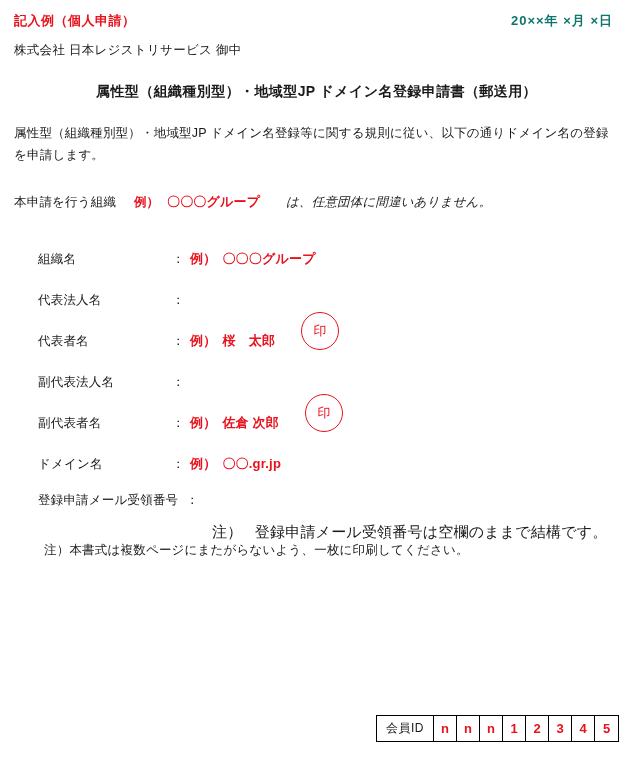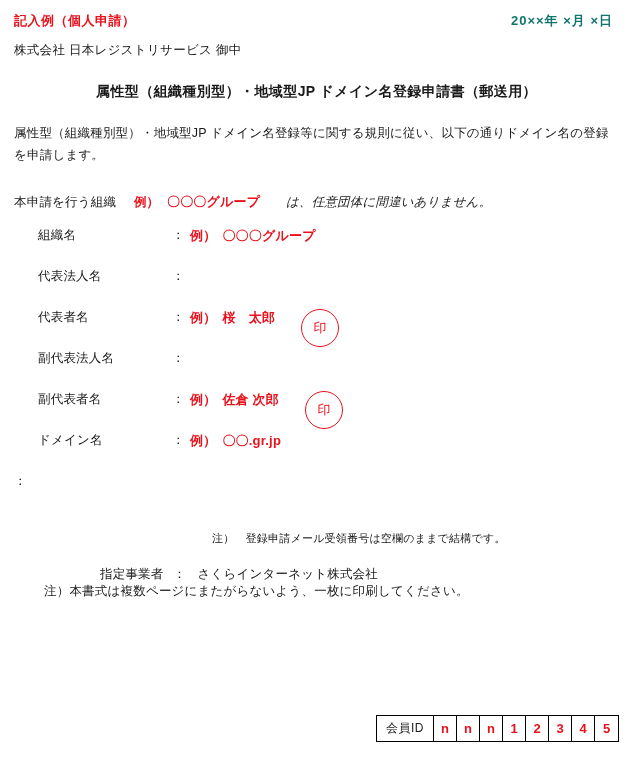--- a/index.html
+++ b/index.html
@@ -74,21 +74,21 @@
   .statement .ex {
     color: #e8111c;
     font-weight: bold;
   }
 
   .fields {
     margin-top: 16px;
   }
   .field {
     display: flex;
-    align-items: flex-start;
+    align-items: flex-end;
     height: 41px;
     font-size: 12.5px;
     letter-spacing: 0.2px;
   }
   .field .label {
     width: 158px;
     padding-left: 24px;
     box-sizing: border-box;
   }
   .field .colon {
@@ -113,22 +113,22 @@
     box-sizing: border-box;
   }
   .field.receipt {
     height: 36px;
   }
   .field.receipt .label {
     width: 172px;
   }
 
   .note-receipt {
-    font-size: 11px;
-    margin-top: 22px;
+    font-size: 15px;
+    margin-top: 14px;
     padding-left: 198px;
     letter-spacing: 0.2px;
   }
   .note-receipt .mark { margin-right: 8px; }
 
   .delegation {
     font-size: 12.5px;
     margin-top: 22px;
     line-height: 1.8;
     letter-spacing: 0.2px;
@@ -243,36 +243,32 @@
     </div>
 
     <div class="field">
       <div class="label">ドメイン名</div>
       <div class="colon">：</div>
       <div class="value">例）</div>
       <div class="value" style="margin-left:6px;">〇〇.gr.jp</div>
     </div>
 
     <div class="field receipt">
+      <div class="label">登録申請メール受領番号</div>
       <div class="colon">：</div>
     </div>
 
   </div>
 
   <div class="note-receipt">
     <span class="mark">注）</span>
     <span>登録申請メール受領番号は空欄のままで結構です。</span>
   </div>
 
 
-  <div class="provider">
-    <span class="pv-label">指定事業者</span>
-    <span>：</span>
-    <span class="pv-value">さくらインターネット株式会社</span>
-  </div>
 
   <div class="print-note">注）本書式は複数ページにまたがらないよう、一枚に印刷してください。</div>
 
   <div class="member-id-box">
     <div class="mid-label">会員ID</div>
     <div class="cell">n</div>
     <div class="cell">n</div>
     <div class="cell">n</div>
     <div class="cell">1</div>
     <div class="cell">2</div>

